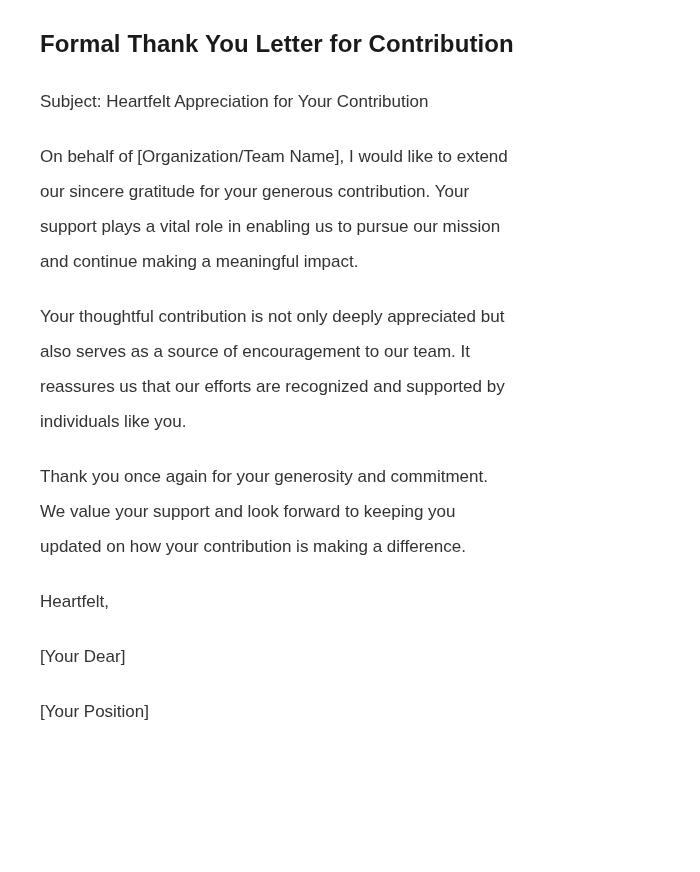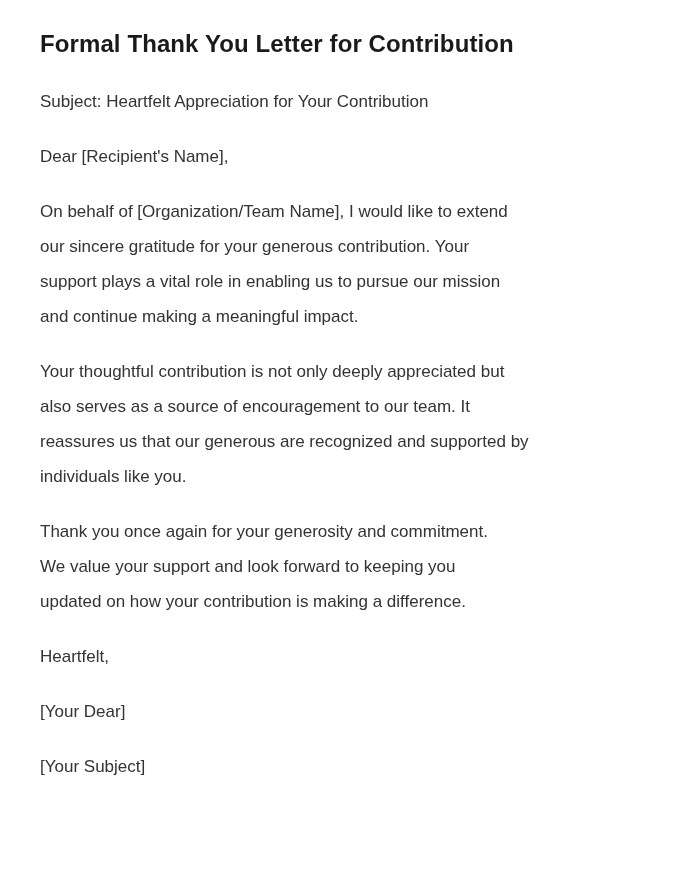--- a/index.html
+++ b/index.html
@@ -37,36 +37,35 @@
 </style>
 </head>
 <body>
 
 <div class="page">
 
   <h1 class="doc-title">Formal Thank You Letter for Contribution</h1>
 
   <p class="doc-line">Subject: Heartfelt Appreciation for Your Contribution</p>
 
-  <p class="doc-line">Dear [Recipient's Name],</p>
 
   <p class="doc-paragraph">On behalf of [Organization/Team Name], I would like to extend
 our sincere gratitude for your generous contribution. Your
 support plays a vital role in enabling us to pursue our mission
 and continue making a meaningful impact.</p>
 
   <p class="doc-paragraph">Your thoughtful contribution is not only deeply appreciated but
 also serves as a source of encouragement to our team. It
-reassures us that our generous are recognized and supported by
+reassures us that our efforts are recognized and supported by
 individuals like you.</p>
 
   <p class="doc-paragraph">Thank you once again for your generosity and commitment.
 We value your support and look forward to keeping you
 updated on how your contribution is making a difference.</p>
 
   <p class="doc-line">Heartfelt,</p>
 
   <p class="doc-line">[Your Dear]</p>
 
-  <p class="doc-line">[Your Subject]</p>
+  <p class="doc-line">[Your Position]</p>
 
 
 </div>
 
 </body></html>

